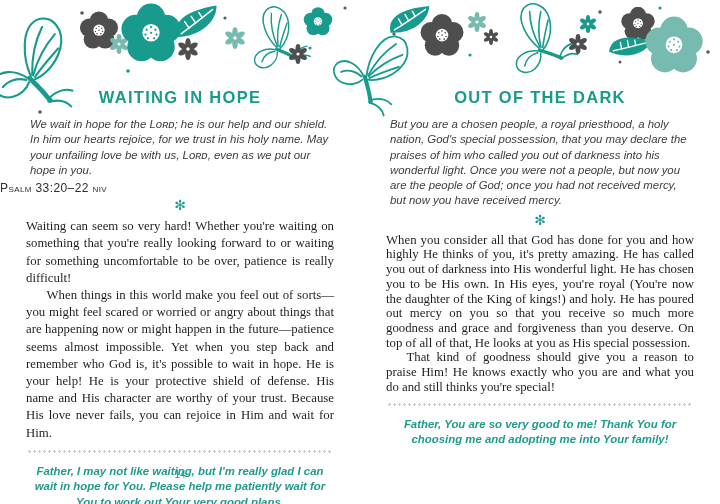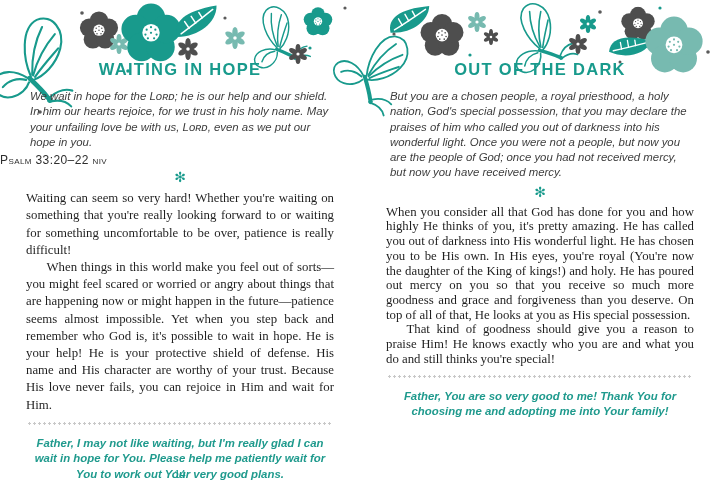--- a/index.html
+++ b/index.html
@@ -1,19 +1,19 @@
 <!DOCTYPE html>
 <html><head>
 <meta charset="utf-8">
 <style>
   html,body{margin:0;padding:0;background:#ffffff;}
   .spread{position:relative;width:720px;height:504px;background:#ffffff;overflow:hidden;
           font-family:"Liberation Sans",sans-serif;}
   .deco{position:absolute;top:0;left:0;width:720px;height:122px;pointer-events:none;}
-  .page{position:absolute;top:0;width:360px;height:504px;box-sizing:border-box;padding-top:58px;}
+  .page{position:absolute;top:0;width:360px;height:504px;box-sizing:border-box;padding-top:86px;}
   .page-left{left:0;}
   .page-right{left:360px;}
   .title{margin:0 0 9px 0;text-align:center;font-family:"Liberation Sans",sans-serif;
          font-weight:bold;font-size:16.5px;letter-spacing:1.3px;color:#189a8c;line-height:22px;
          position:relative;z-index:2;}
   .scripture{width:300px;margin:0 auto 3px auto;font-style:italic;
              font-family:"Liberation Sans","DejaVu Sans",sans-serif;font-size:11.4px;
              line-height:15.3px;color:#3d3d3d;position:relative;z-index:2;}
   .reference{margin:1px 0 2px 0;text-align:left;font-variant:small-caps;font-size:12px;
              letter-spacing:0.4px;color:#2e2e2e;font-family:"Liberation Sans",sans-serif;}

